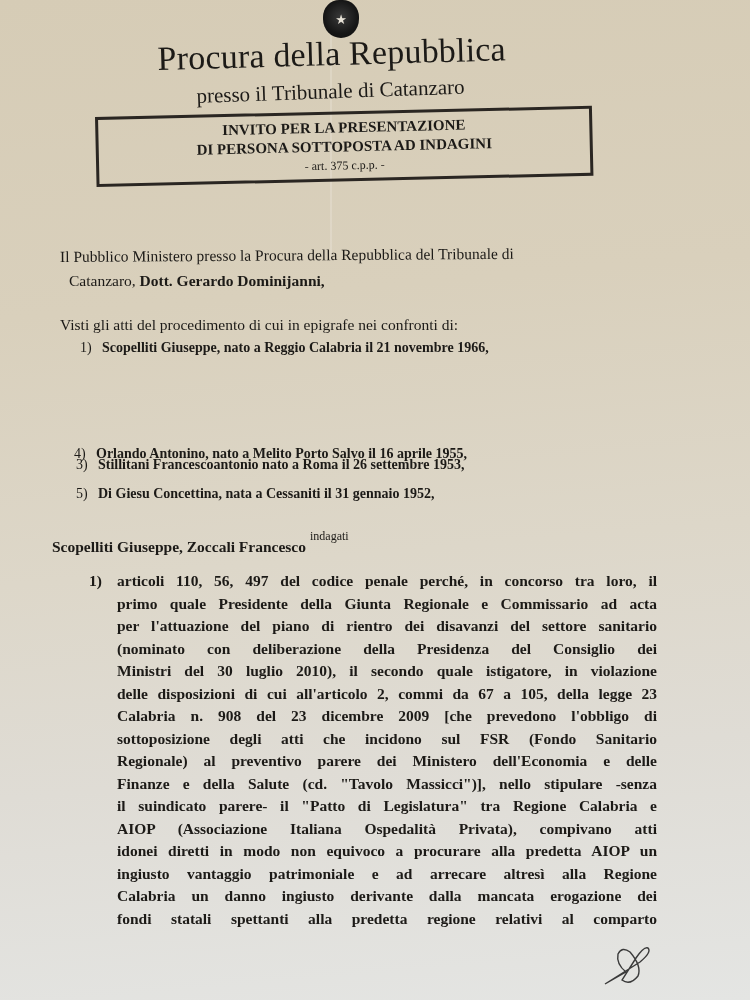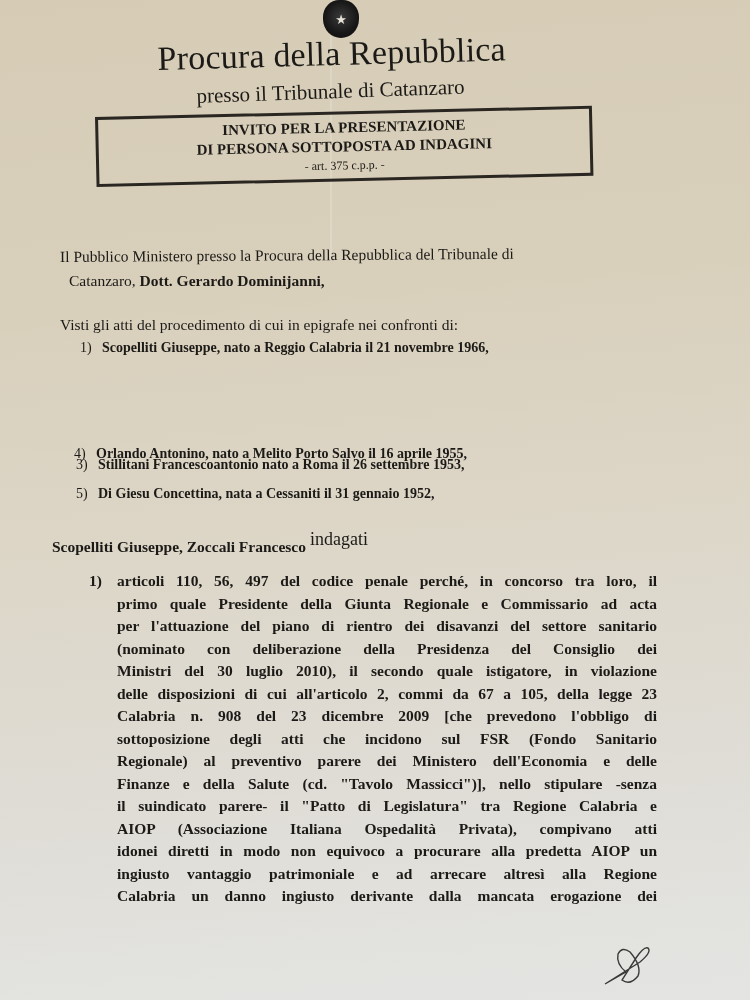--- a/index.html
+++ b/index.html
@@ -142,38 +142,39 @@
   <div class="list-item" style="left:76px; top:409px;margin-top:48px;">
     <span class="num">3)</span><span>Stillitani Francescoantonio nato a Roma il 26 settembre 1953,</span>
   </div>
   <div class="list-item" style="left:74px; top:446px;">
     <span class="num">4)</span><span>Orlando Antonino, nato a Melito Porto Salvo il 16 aprile 1955,</span>
   </div>
   <div class="list-item" style="left:76px; top:486px;">
     <span class="num">5)</span><span>Di Giesu Concettina, nata a Cessaniti il 31 gennaio 1952,</span>
   </div>
 
-  <div class="body-text" style="left:310px; top:529px; font-size:18px;">indagati</div>
+  <div class="body-text" style="left:310px; top:529px; font-size:12px;">indagati</div>
   <div class="body-text" style="left:52px; top:538px; font-weight:bold;">Scopelliti Giuseppe, Zoccali Francesco</div>
 
   <div class="charge">
     <span class="num">1)</span>
     <span class="line">articoli 110, 56, 497 del codice penale perché, in concorso tra loro, il</span>
     <span class="line">primo quale Presidente della Giunta Regionale e Commissario ad acta</span>
     <span class="line">per l'attuazione del piano di rientro dei disavanzi del settore sanitario</span>
     <span class="line">(nominato con deliberazione della Presidenza del Consiglio dei</span>
     <span class="line">Ministri del 30 luglio 2010), il secondo quale istigatore, in violazione</span>
     <span class="line">delle disposizioni di cui all'articolo 2, commi da 67 a 105, della legge 23</span>
     <span class="line">Calabria n. 908 del 23 dicembre 2009 [che prevedono l'obbligo di</span>
     <span class="line">sottoposizione degli atti che incidono sul FSR (Fondo Sanitario</span>
     <span class="line">Regionale) al preventivo parere dei Ministero dell'Economia e delle</span>
     <span class="line">Finanze e della Salute (cd. "Tavolo Massicci")], nello stipulare -senza</span>
     <span class="line">il suindicato parere- il "Patto di Legislatura" tra Regione Calabria e</span>
     <span class="line">AIOP (Associazione Italiana Ospedalità Privata), compivano atti</span>
     <span class="line">idonei diretti in modo non equivoco a procurare alla predetta AIOP un</span>
     <span class="line">ingiusto vantaggio patrimoniale e ad arrecare altresì alla Regione</span>
     <span class="line">Calabria un danno ingiusto derivante dalla mancata erogazione dei</span>
+    <span class="line">fondi statali spettanti alla predetta regione relativi al comparto</span>
   </div>
 
   <svg class="signature" viewBox="0 0 65 50">
     <path d="M5 44 L40 22 Q52 12 48 8 Q44 6 36 18 L22 40 Q30 46 38 36 Q42 26 30 12 Q22 6 18 14 Q16 24 26 32 Z" fill="none" stroke="#3a3a3a" stroke-width="1.4"></path>
   </svg>
 </div>
 
 </body></html>

